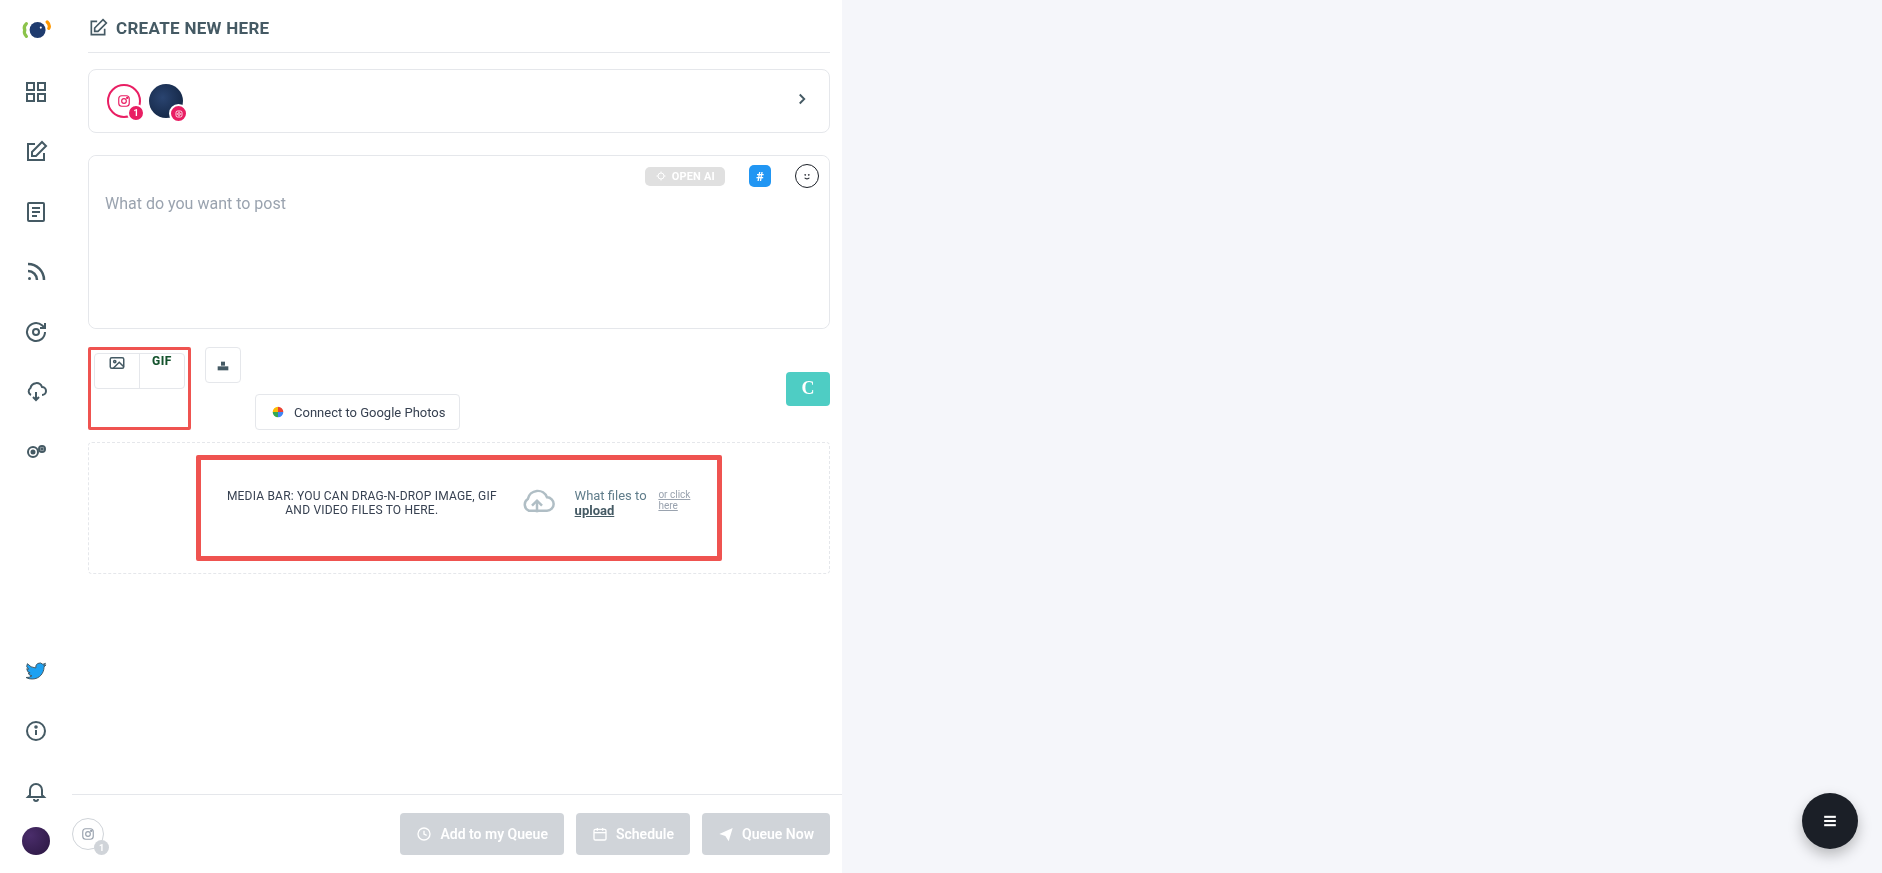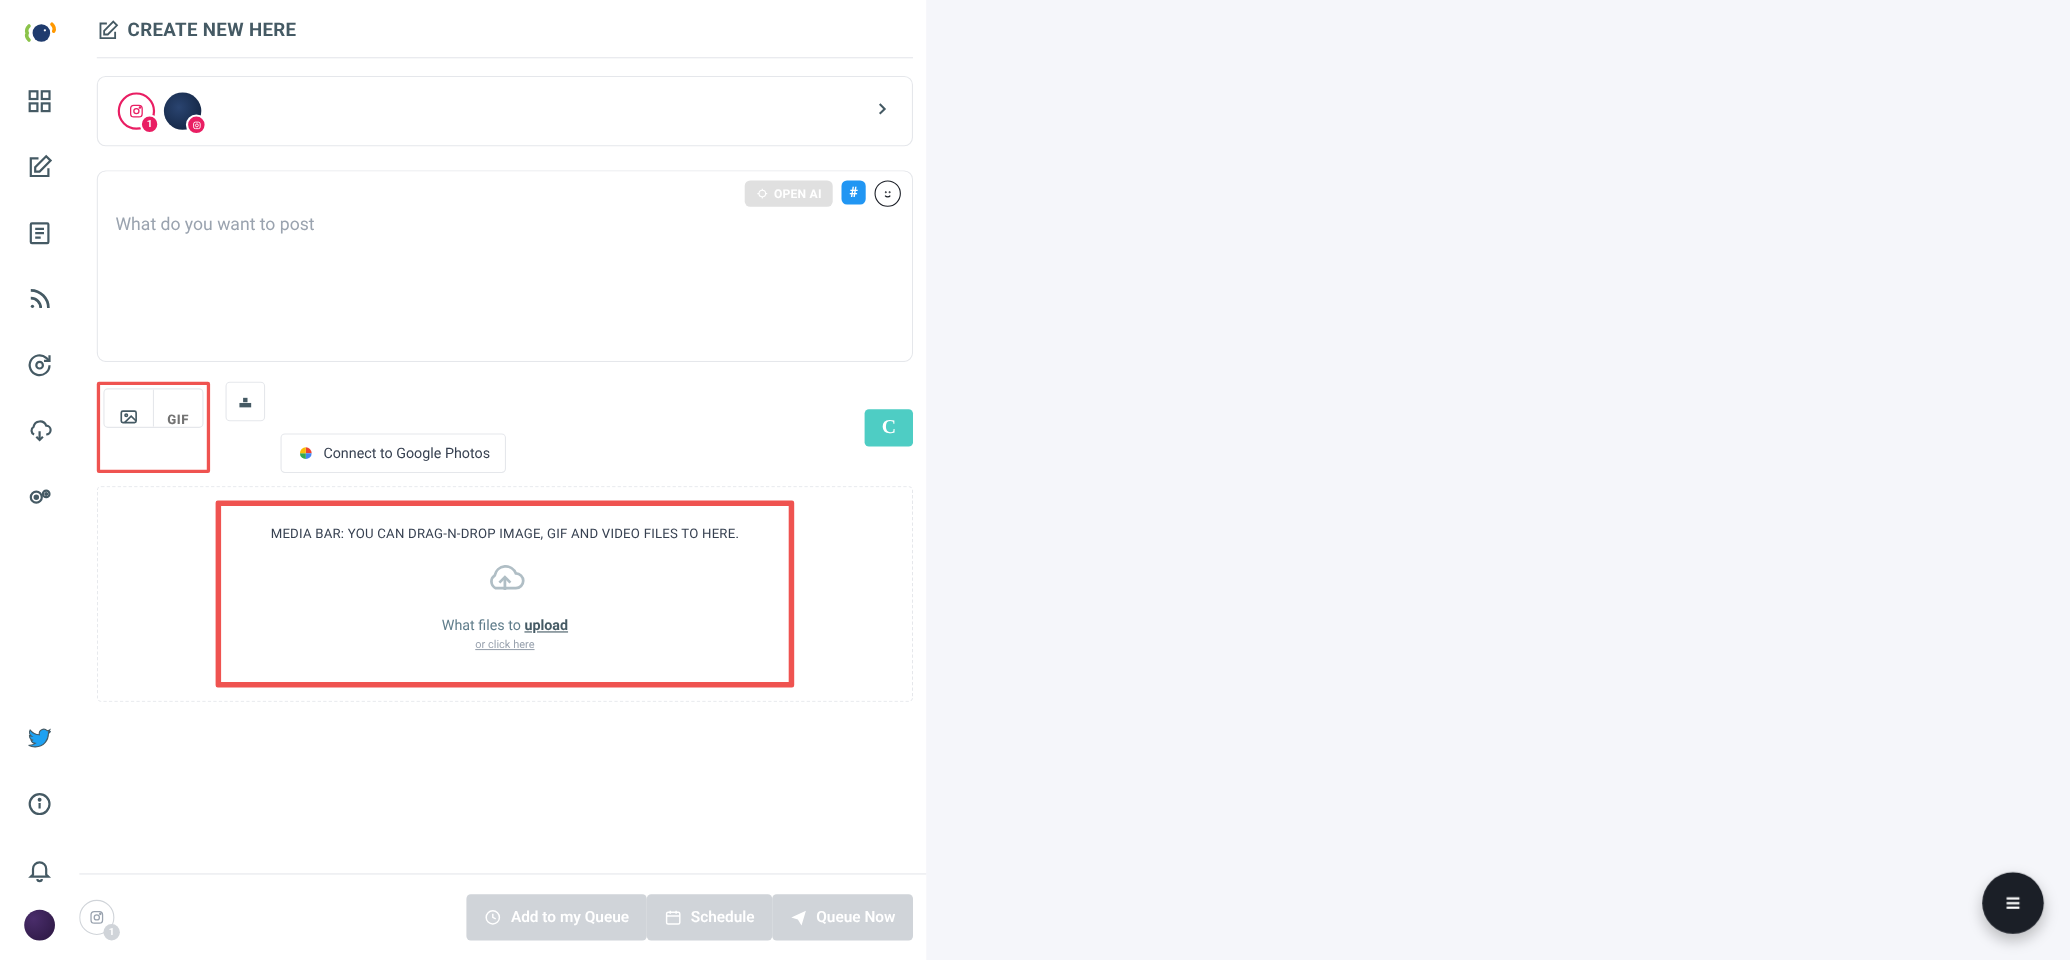--- a/index.html
+++ b/index.html
@@ -40,53 +40,53 @@
   .profile-circle{width:34px;height:34px;border-radius:50%;border:2px solid var(--pink);display:flex;align-items:center;justify-content:center;box-sizing:border-box;background:#fff;}
   .profile-circle svg{width:14px;height:14px;}
   .profile .badge{position:absolute;right:-4px;bottom:-4px;background:var(--pink);color:#fff;font-size:9px;border-radius:50%;width:14px;height:14px;display:flex;align-items:center;justify-content:center;border:2px solid #fff;font-weight:700;}
   .profile + .profile{margin-left:8px;}
   .profile2-img{width:34px;height:34px;border-radius:50%;background:radial-gradient(circle at 40% 40%,#2a4470,#0e1f3a);}
   .profile2 .mini-ig{position:absolute;right:-5px;bottom:-5px;width:15px;height:15px;border-radius:50%;background:var(--pink);display:flex;align-items:center;justify-content:center;border:2px solid #fff;}
   .profile2 .mini-ig svg{width:8px;height:8px;}
   .expand-ico{color:#455a64;}
 
   .compose{border:1px solid var(--border);border-radius:8px;margin-top:22px;margin-right:12px;height:174px;position:relative;box-sizing:border-box;}
-  .compose .toolbar{position:absolute;top:8px;right:10px;display:flex;gap:8px;}
+  .compose .toolbar{position:absolute;top:8px;right:10px;display:flex;gap:24px;align-items:center;}
   .pill{background:#e0e0e0;color:#fff;font-size:11px;font-weight:700;padding:3px 10px;border-radius:5px;display:flex;align-items:center;gap:5px;letter-spacing:0.2px;}
   .pill svg{width:12px;height:12px;}
   .hash-btn{width:22px;height:22px;border-radius:5px;background:var(--blue);color:#fff;display:flex;align-items:center;justify-content:center;font-size:13px;font-weight:800;}
   .emoji-btn{width:22px;height:22px;border-radius:50%;border:1.5px solid #1b1f27;display:flex;align-items:center;justify-content:center;}
   .compose textarea{border:none;outline:none;resize:none;width:100%;height:100%;box-sizing:border-box;padding:38px 16px 16px 16px;font-family:inherit;font-size:16px;color:#374151;border-radius:8px;}
   .compose textarea::placeholder{color:#9aa3af;}
 
   .media-row{display:flex;align-items:center;gap:14px;margin-top:18px;margin-right:12px;}
   .media-left{display:flex;gap:14px;}
   .highlight-red{border:3px solid var(--red);border-radius:2px;padding:3px;display:inline-flex;}
   .split-btn{border:1px solid var(--border);border-radius:4px;display:flex;overflow:hidden;height:34px;}
-  .split-btn .part{width:44px;display:flex;align-items:flex-end;justify-content:center;color:#737373;}
+  .split-btn .part{width:44px;display:flex;align-items:flex-start;justify-content:center;color:#14532d;}
   .split-btn .part + .part{border-left:1px solid var(--border);}
   .gif-label{font-size:12px;font-weight:800;letter-spacing:0.5px;}
   .icon-btn{border:1px solid var(--border);border-radius:4px;height:34px;width:34px;display:flex;align-items:center;justify-content:center;color:#455a64;}
   .gphotos{border:1px solid var(--border);border-radius:4px;height:34px;display:flex;align-items:center;gap:8px;padding:0 14px;color:#374151;font-size:13px;margin-top:47px;}
   .gphotos .glogo{width:16px;height:16px;}
   .canva{margin-left:auto;width:44px;height:34px;background:var(--teal);border-radius:4px;display:flex;align-items:center;justify-content:center;color:#fff;}
   .canva-c{font-family:cursive;font-weight:700;font-size:18px;}
 
   .dropzone-wrap{border:1px dashed var(--border);border-radius:4px;margin-top:12px;margin-right:12px;padding:12px;}
-  .dropzone-highlight{border:5px solid var(--red);border-radius:2px;padding:18px 24px 28px 24px;max-width:468px;margin:0 auto;display:flex;flex-direction:column;align-items:center;gap:10px;}
+  .dropzone-highlight{border:5px solid var(--red);border-radius:2px;padding:18px 24px 28px 24px;max-width:468px;margin:0 auto;display:flex;flex-direction:row;align-items:center;gap:10px;}
   .dropzone-title{font-size:12px;color:#374151;letter-spacing:0.2px;text-align:center;}
   .cloud-up{color:#b0bec5;margin-top:6px;}
   .dz-line1{font-size:13px;color:#607d8b;}
   .dz-line1 b{color:#455a64;text-decoration:underline;}
   .dz-line2{font-size:10px;color:#9aa3af;margin-top:-6px;text-decoration:underline;}
 
   .footer{position:absolute;bottom:0;left:0;right:0;padding:18px 12px 18px 0;border-top:1px solid var(--border);display:flex;align-items:center;gap:12px;background:#fff;}
   .footer .circle-ig{position:relative;width:30px;height:30px;border-radius:50%;border:1px solid #d0d4d9;display:flex;align-items:center;justify-content:center;color:#9aa3af;}
   .footer .circle-ig .count{position:absolute;right:-6px;bottom:-6px;width:15px;height:15px;border-radius:50%;background:#d0d4d9;color:#fff;font-size:9px;display:flex;align-items:center;justify-content:center;font-weight:700;}
-  .footer .buttons{margin-left:auto;display:flex;}
+  .footer .buttons{margin-left:auto;display:flex;gap:12px;}
   .btn{background:var(--btn-gray);color:#fff;border-radius:4px;padding:0 16px;height:42px;display:flex;align-items:center;gap:8px;font-size:14px;font-weight:600;}
   .btn svg{width:16px;height:16px;}
 
   .right-panel{flex:1;background:var(--panel);}
 
   .fab{position:fixed;right:24px;bottom:24px;width:56px;height:56px;border-radius:50%;background:var(--fab);color:#fff;display:flex;align-items:center;justify-content:center;box-shadow:0 6px 14px rgba(0,0,0,0.25);}
   .fab svg{width:20px;height:20px;}
 </style>
 </head>
 <body>

